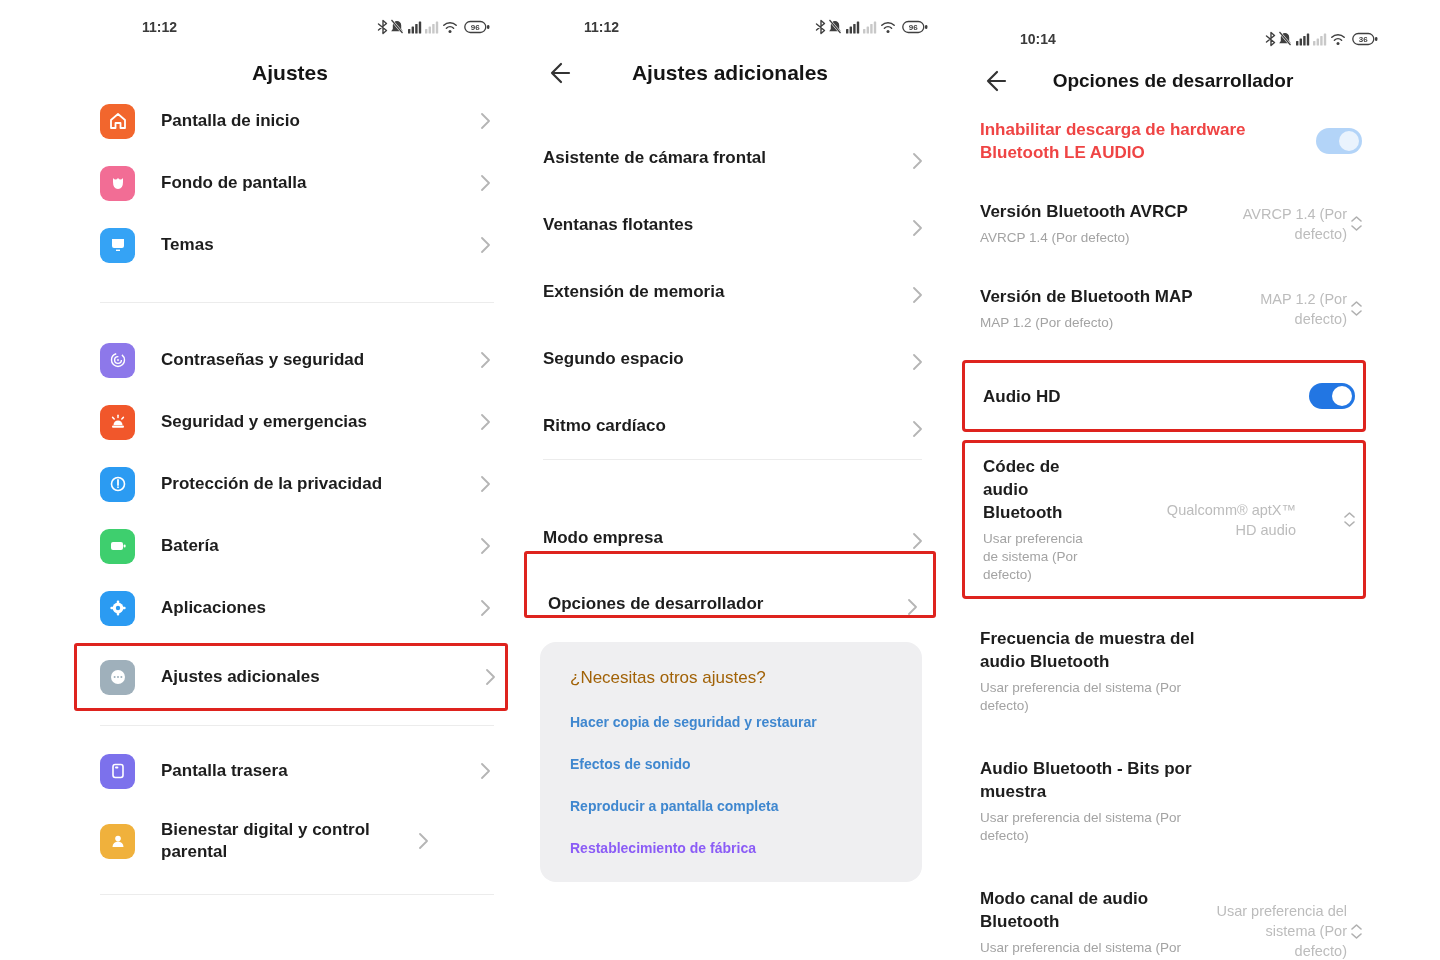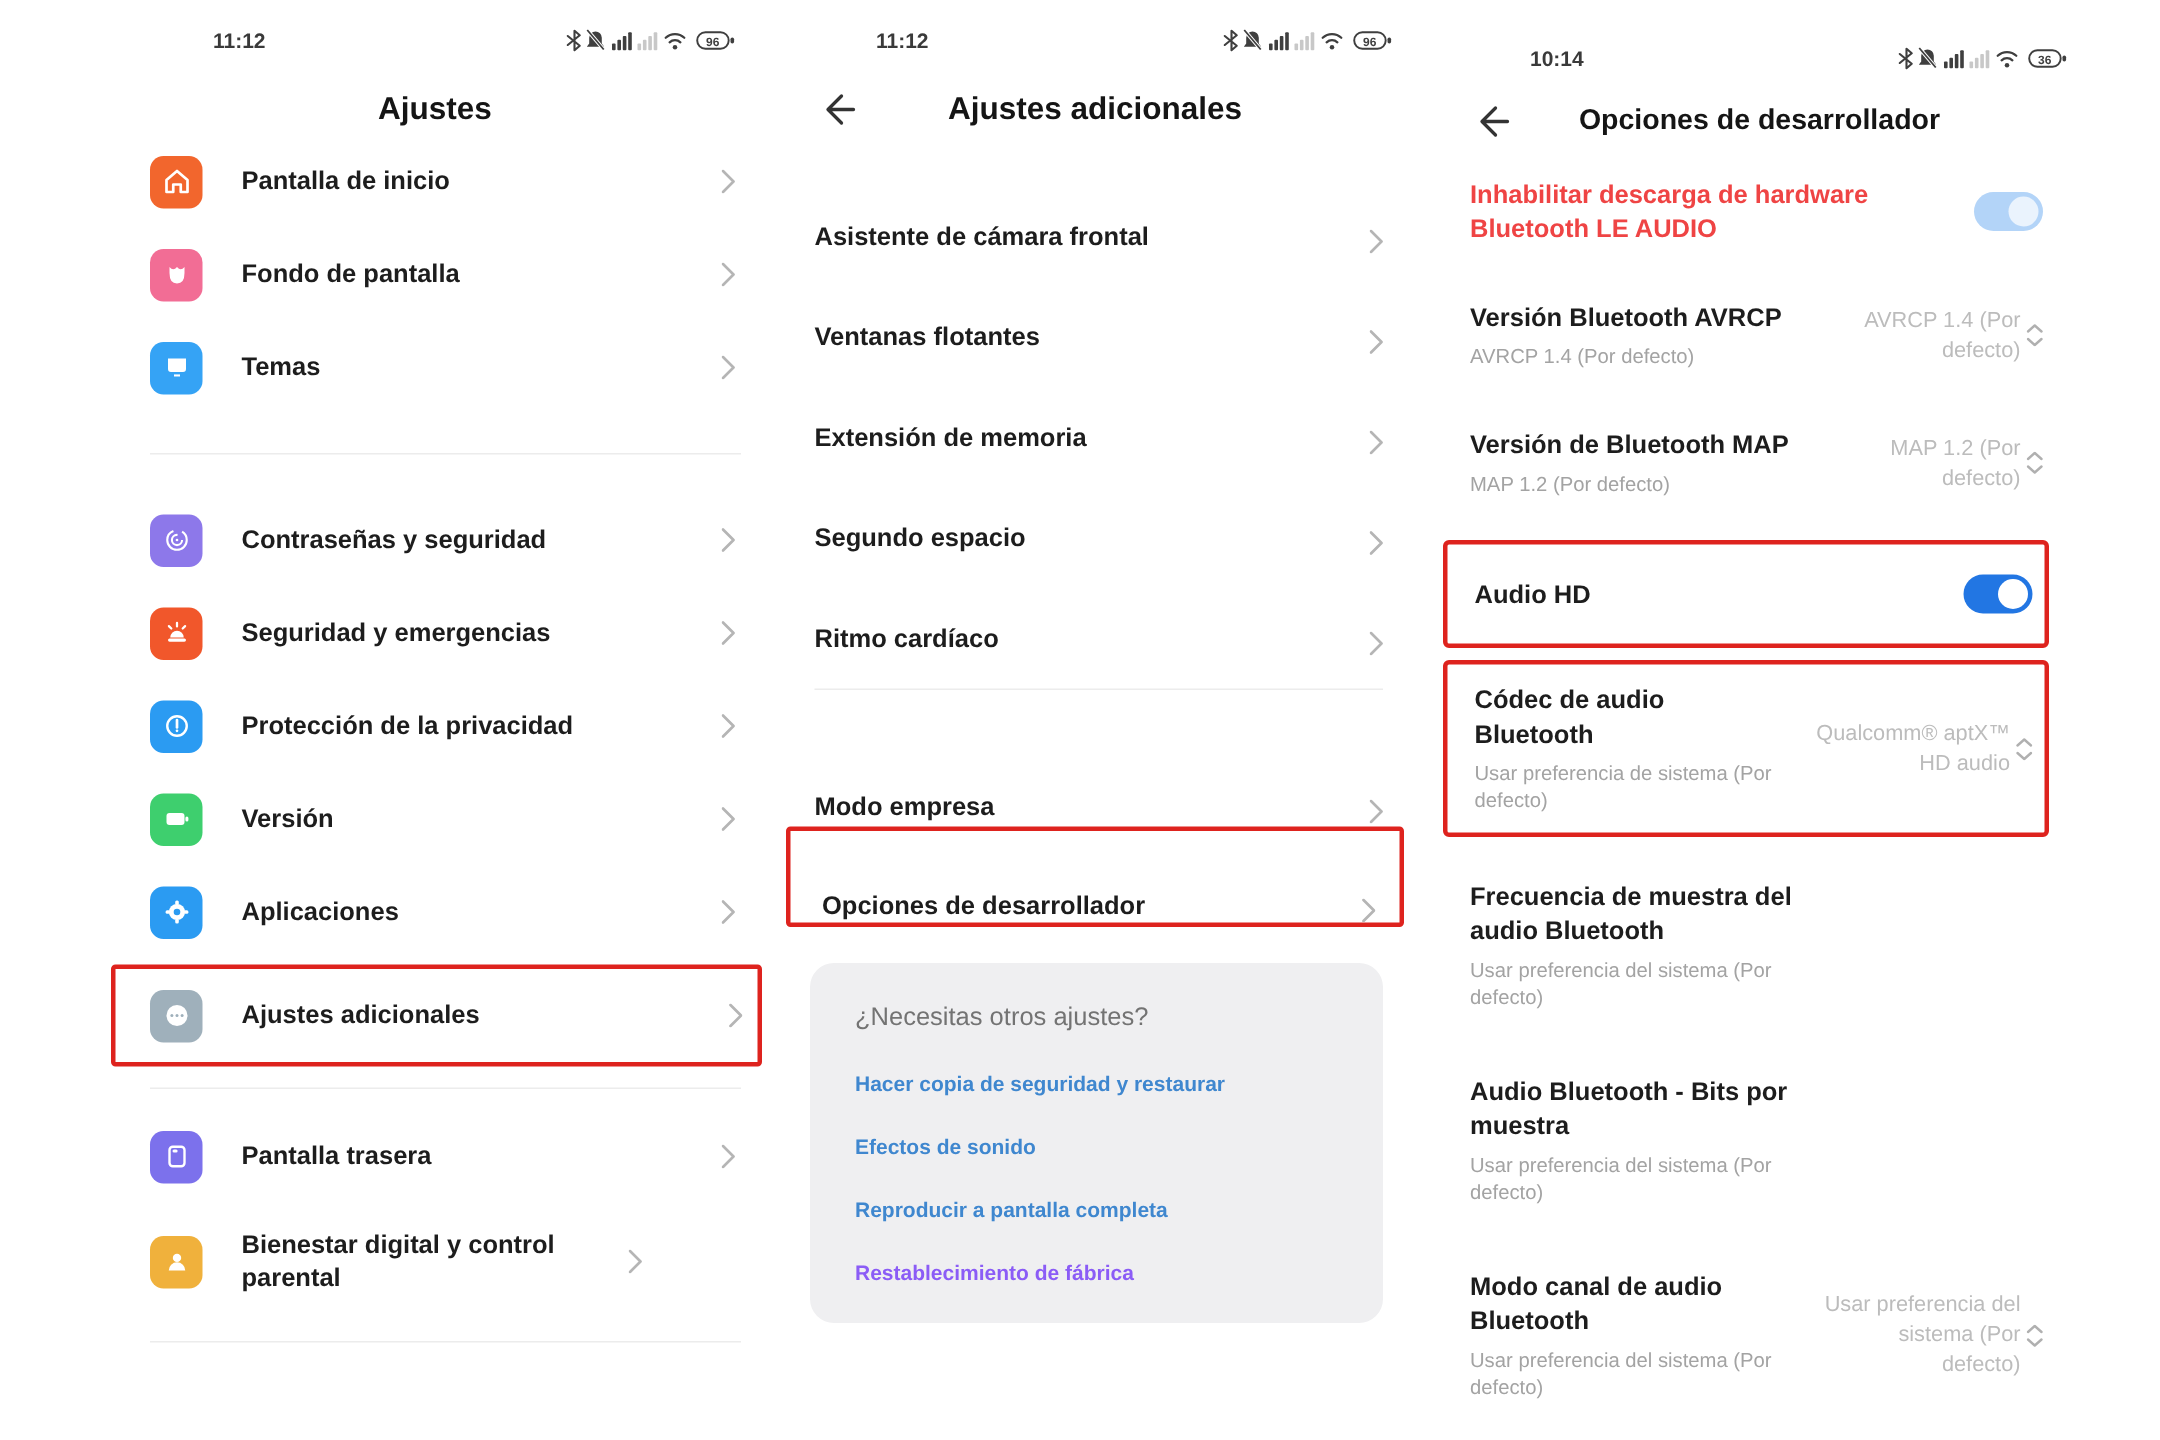--- a/index.html
+++ b/index.html
@@ -28,36 +28,36 @@
   .sep{height:1px;background:#ececec;margin:26px 6px 26px 20px;}
   .sep.tight{margin:14px 6px 14px 20px;}
   .rbox1{border:3px solid var(--red,#de231e);border-radius:3px;margin:4px -8px 4px -6px;}
   .rbox1 .row{padding-left:23px;}
 
   
   .row2{display:flex;align-items:flex-end;height:67px;padding:0 16px 0 21px;}
   .rbox2{border:3px solid var(--red,#de231e);border-radius:3px;margin:2px 2px;}
   .rbox2 .row2{height:61px;}
   .card{background:#efeff1;border-radius:16px;margin:24px 16px 0 18px;padding:26px 22px 26px 30px;}
-  .card .hdr{color:#737373;font-size:17px;}
+  .card .hdr{color:#a16207;font-size:17px;}
   .card .link{font-size:14px;font-weight:700;margin-top:26px;cursor:pointer;}
 
   
   .row3{display:flex;align-items:center;padding:14px 26px 14px 22px;}
   .r3left{flex:1;padding-right:10px;}
   .r3label{font-size:17px;font-weight:700;color:#1d1d1d;line-height:23px;max-width:240px;}
   .r3label.dis{color:#ef4444;max-width:300px;}
   .r3sub{font-size:13.5px;color:#a3a3a3;margin-top:6px;line-height:18px;max-width:230px;}
   .r3value{width:150px;text-align:right;color:#bcbcbc;font-size:14.5px;line-height:20px;margin-left:auto;flex:none;}
   .updown{flex:none;margin-left:4px;}
   .tgl{width:46px;height:26px;border-radius:13px;position:relative;flex:none;margin-left:auto;cursor:pointer;}
   .tgl .knob{position:absolute;right:3px;top:3px;width:20px;height:20px;border-radius:50%;background:#fff;}
   .tgl.dis .knob{background:#eaf3fd;}
   .rbox3{border:3px solid var(--red,#de231e);border-radius:4px;margin:8px 22px 8px 4px;}
-  .rbox3 .row3{padding:12px 8px 12px 18px;}
+  .rbox3 .row3{padding:12px 8px 12px 18px;gap:44px;}
 </style>
 </head>
 <body>
 
 <svg width="0" height="0" style="position:absolute">
   <defs>
     <g id="chev-right">
         <path d="M1 1 L8 8 L1 15" fill="none" stroke="#b5b5b5" stroke-width="1.8" stroke-linecap="round" stroke-linejoin="round"></path>
       </g>
     <g id="updown-g">
@@ -200,21 +200,21 @@
         </svg>
     </div>
 
     <div class="row">
       <span class="appicon" style="background: rgb(62, 207, 110);">
         <svg width="20" height="20" viewBox="0 0 20 20">
             <rect x="3" y="6" width="12" height="8" rx="2" fill="#fff"></rect>
             <rect x="15.6" y="8.4" width="2" height="3.2" rx="1" fill="#fff"></rect>
           </svg>
       </span>
-      <span class="lbl">Versión</span>
+      <span class="lbl">Batería</span>
       <svg class="chev" width="9" height="16" viewBox="0 0 9 16">
           <use href="#chev-right"></use>
         </svg>
     </div>
 
     <div class="row">
       <span class="appicon" style="background: rgb(43, 155, 242);">
         <svg width="20" height="20" viewBox="0 0 20 20">
             <g fill="#fff">
               <circle cx="10" cy="10" r="5.4"></circle>

